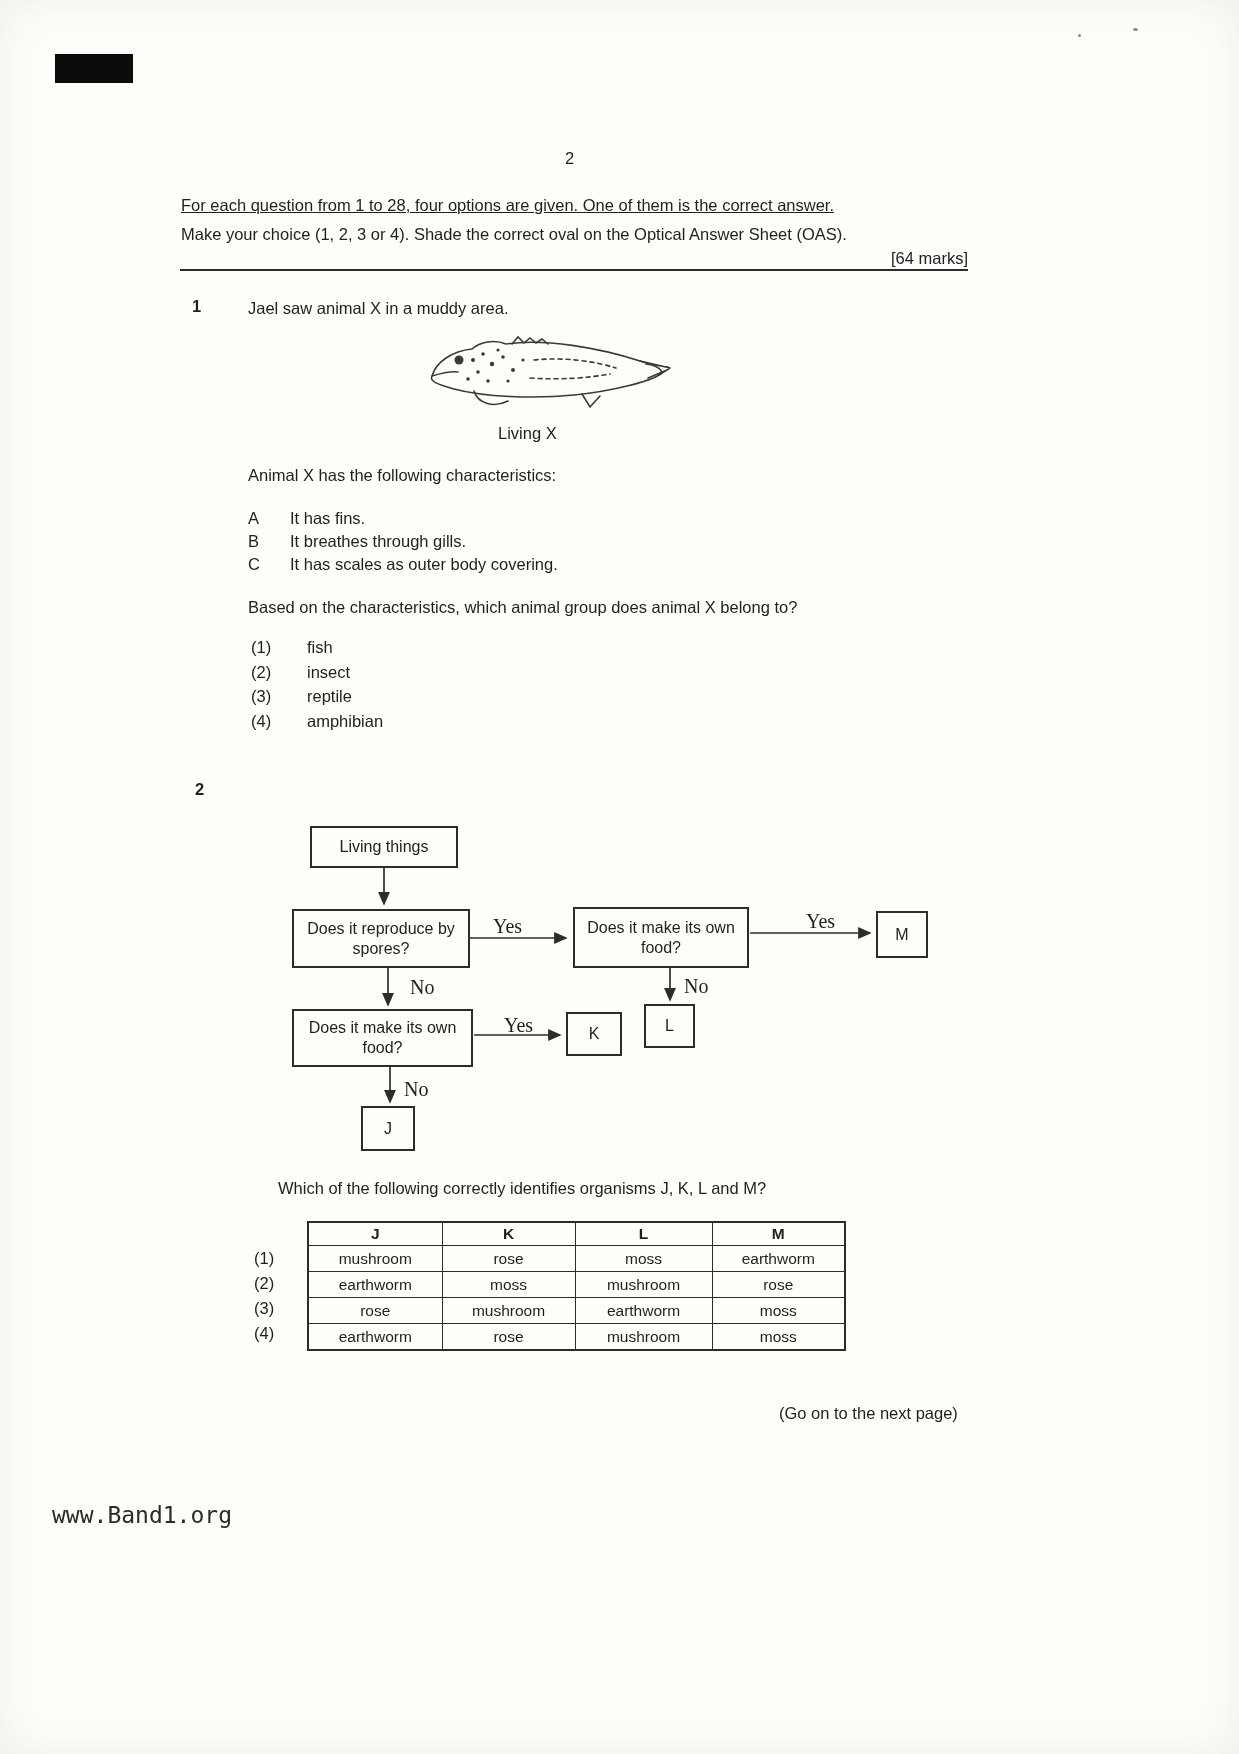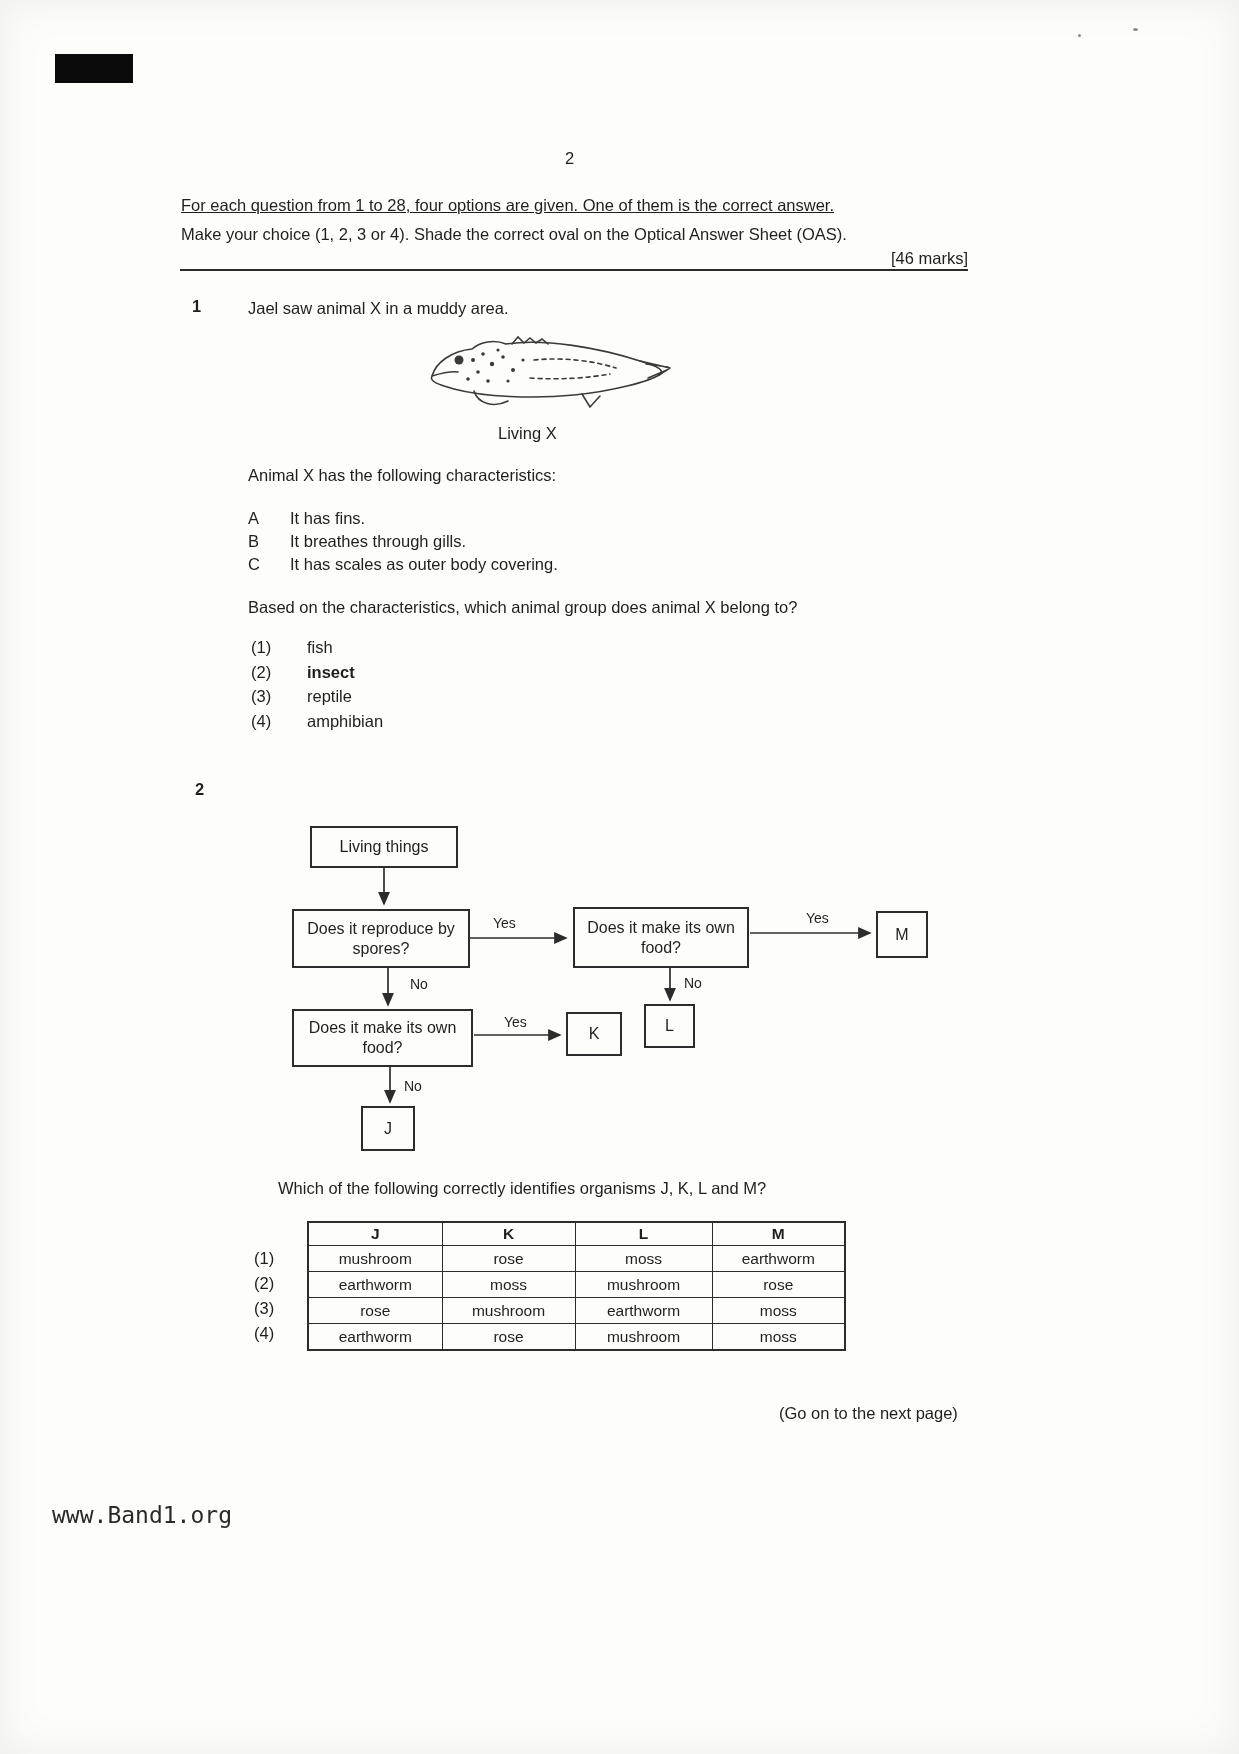--- a/index.html
+++ b/index.html
@@ -25,21 +25,21 @@
     background: #fdfdfa;
     display: flex;
     align-items: center;
     justify-content: center;
     text-align: center;
     font-size: 16px;
     line-height: 1.25;
     padding: 2px 4px;
     box-sizing: border-box;
   }
-  .fc-label { position: absolute; font-size: 14px; }
+  .fc-label { position: absolute; font-size: 20px; font-family: Liberation Serif, serif; }
   .qtable { border-collapse: collapse; border: 2px solid #2c2c2c; background: #fdfdfa; }
   .qtable th, .qtable td {
     border: 1px solid #2c2c2c;
     text-align: center;
     font-size: 15.5px;
     padding: 0 4px;
     height: 25px;
   }
   .qtable th { font-weight: 700; height: 22px; }
   .footer-url { font-family: "DejaVu Sans Mono", monospace; font-size: 23px; color: #2a2a2a; }
@@ -52,21 +52,21 @@
 
   <div class="abs redact" style="left:55px; top:54px; width:78px; height:29px;"></div>
 
   <div class="speck" style="left:1133px; top:28px; width:5px; height:3px;"></div>
   <div class="speck" style="left:1078px; top:34px; width:3px; height:3px;"></div>
 
   <div class="abs txt" style="left:565px; top:146px;">2</div>
 
   <div class="abs txt" style="left:181px; top:193px; width:800px;text-decoration:underline;">For each question from 1 to 28, four options are given. One of them is the correct answer.</div>
   <div class="abs txt" style="left:181px; top:222px; width:800px;">Make your choice (1, 2, 3 or 4). Shade the correct oval on the Optical Answer Sheet (OAS).</div>
-  <div class="abs txt" style="left:770px; top:246px; width:198px; text-align:right;">[46 marks]</div>
+  <div class="abs txt" style="left:770px; top:246px; width:198px; text-align:right;">[64 marks]</div>
   <div class="abs rule" style="left:180px; top:269px; width:788px;"></div>
 
   <div class="abs qnum" style="left:192px; top:297px;">1</div>
   <div class="abs txt" style="left:248px; top:296px;">Jael saw animal X in a muddy area.</div>
 
   <div class="abs" style="left:412px; top:330px;">
     <svg width="268" height="96" viewBox="0 0 268 96">
       <g fill="none" stroke="#3a3a3a" stroke-width="1.6" stroke-linecap="round">
         <path d="M20,46 C24,32 40,21 60,19 C68,12 82,9 94,14 C132,8 188,18 228,31 C246,36 254,41 247,45 C238,51 202,61 162,65 C122,69 72,67 42,59 C28,55 17,52 20,46 Z"></path>
         <path d="M20,46 C30,43 38,41 46,42"></path>
@@ -102,21 +102,21 @@
   <div class="abs txt" style="left:248px; top:529px;">B</div>
   <div class="abs txt" style="left:290px; top:529px;">It breathes through gills.</div>
   <div class="abs txt" style="left:248px; top:552px;">C</div>
   <div class="abs txt" style="left:290px; top:552px;text-align:right;">It has scales as outer body covering.</div>
 
   <div class="abs txt" style="left:248px; top:595px;">Based on the characteristics, which animal group does animal X belong to?</div>
 
   <div class="abs txt" style="left:251px; top:635px;">(1)</div>
   <div class="abs txt" style="left:307px; top:635px;">fish</div>
   <div class="abs txt" style="left:251px; top:660px;">(2)</div>
-  <div class="abs txt" style="left:307px; top:660px;font-weight:bold;">insect</div>
+  <div class="abs txt" style="left:307px; top:660px;">insect</div>
   <div class="abs txt" style="left:251px; top:684px;">(3)</div>
   <div class="abs txt" style="left:307px; top:684px;">reptile</div>
   <div class="abs txt" style="left:251px; top:709px;">(4)</div>
   <div class="abs txt" style="left:307px; top:709px;">amphibian</div>
 
   <div class="abs qnum" style="left:195px; top:780px;">2</div>
 
   <div class="fc-box" style="left:310px; top:826px; width:148px; height:42px;">Living things</div>
   <div class="fc-box" style="left:292px; top:909px; width:178px; height:59px;">Does it reproduce by spores?</div>
   <div class="fc-box" style="left:573px; top:907px; width:176px; height:61px;">Does it make its own food?</div>

